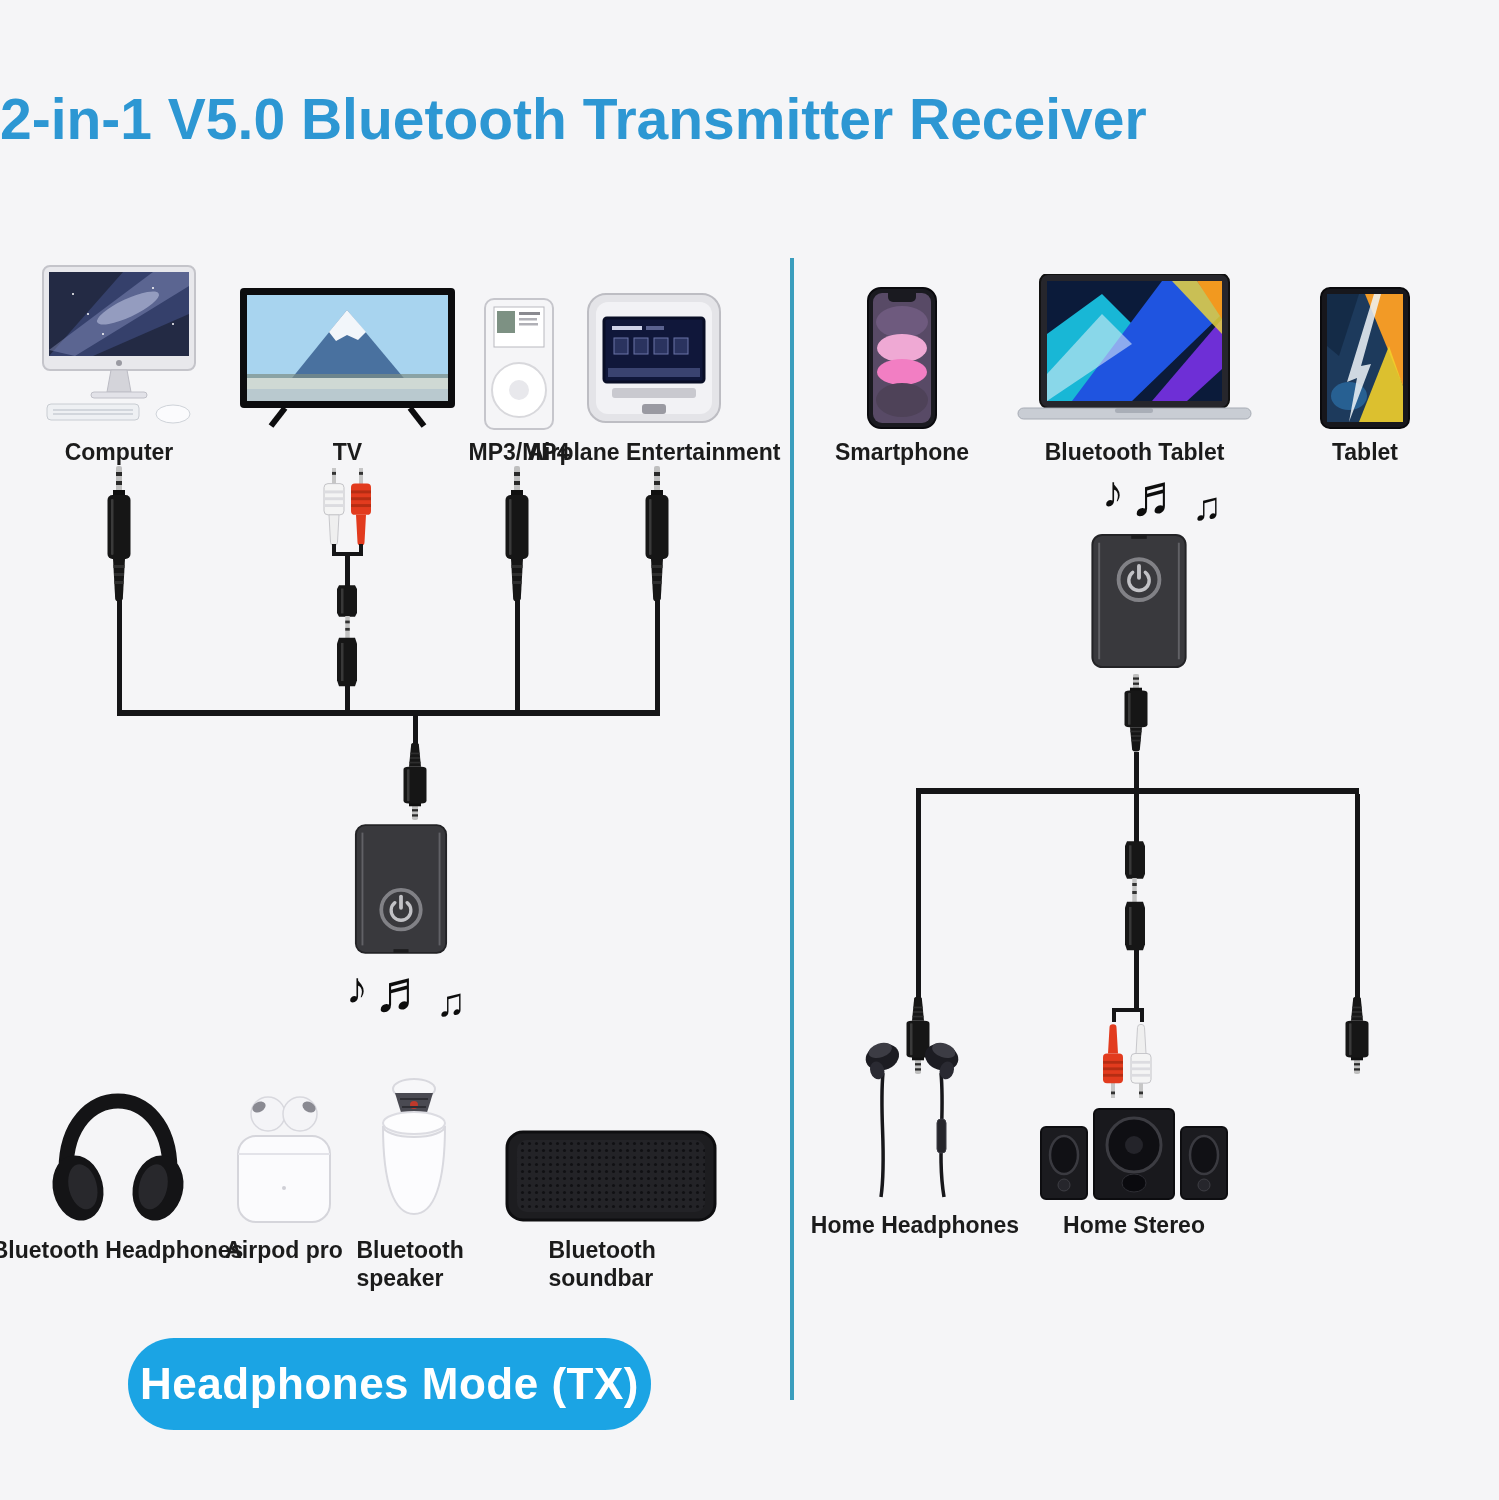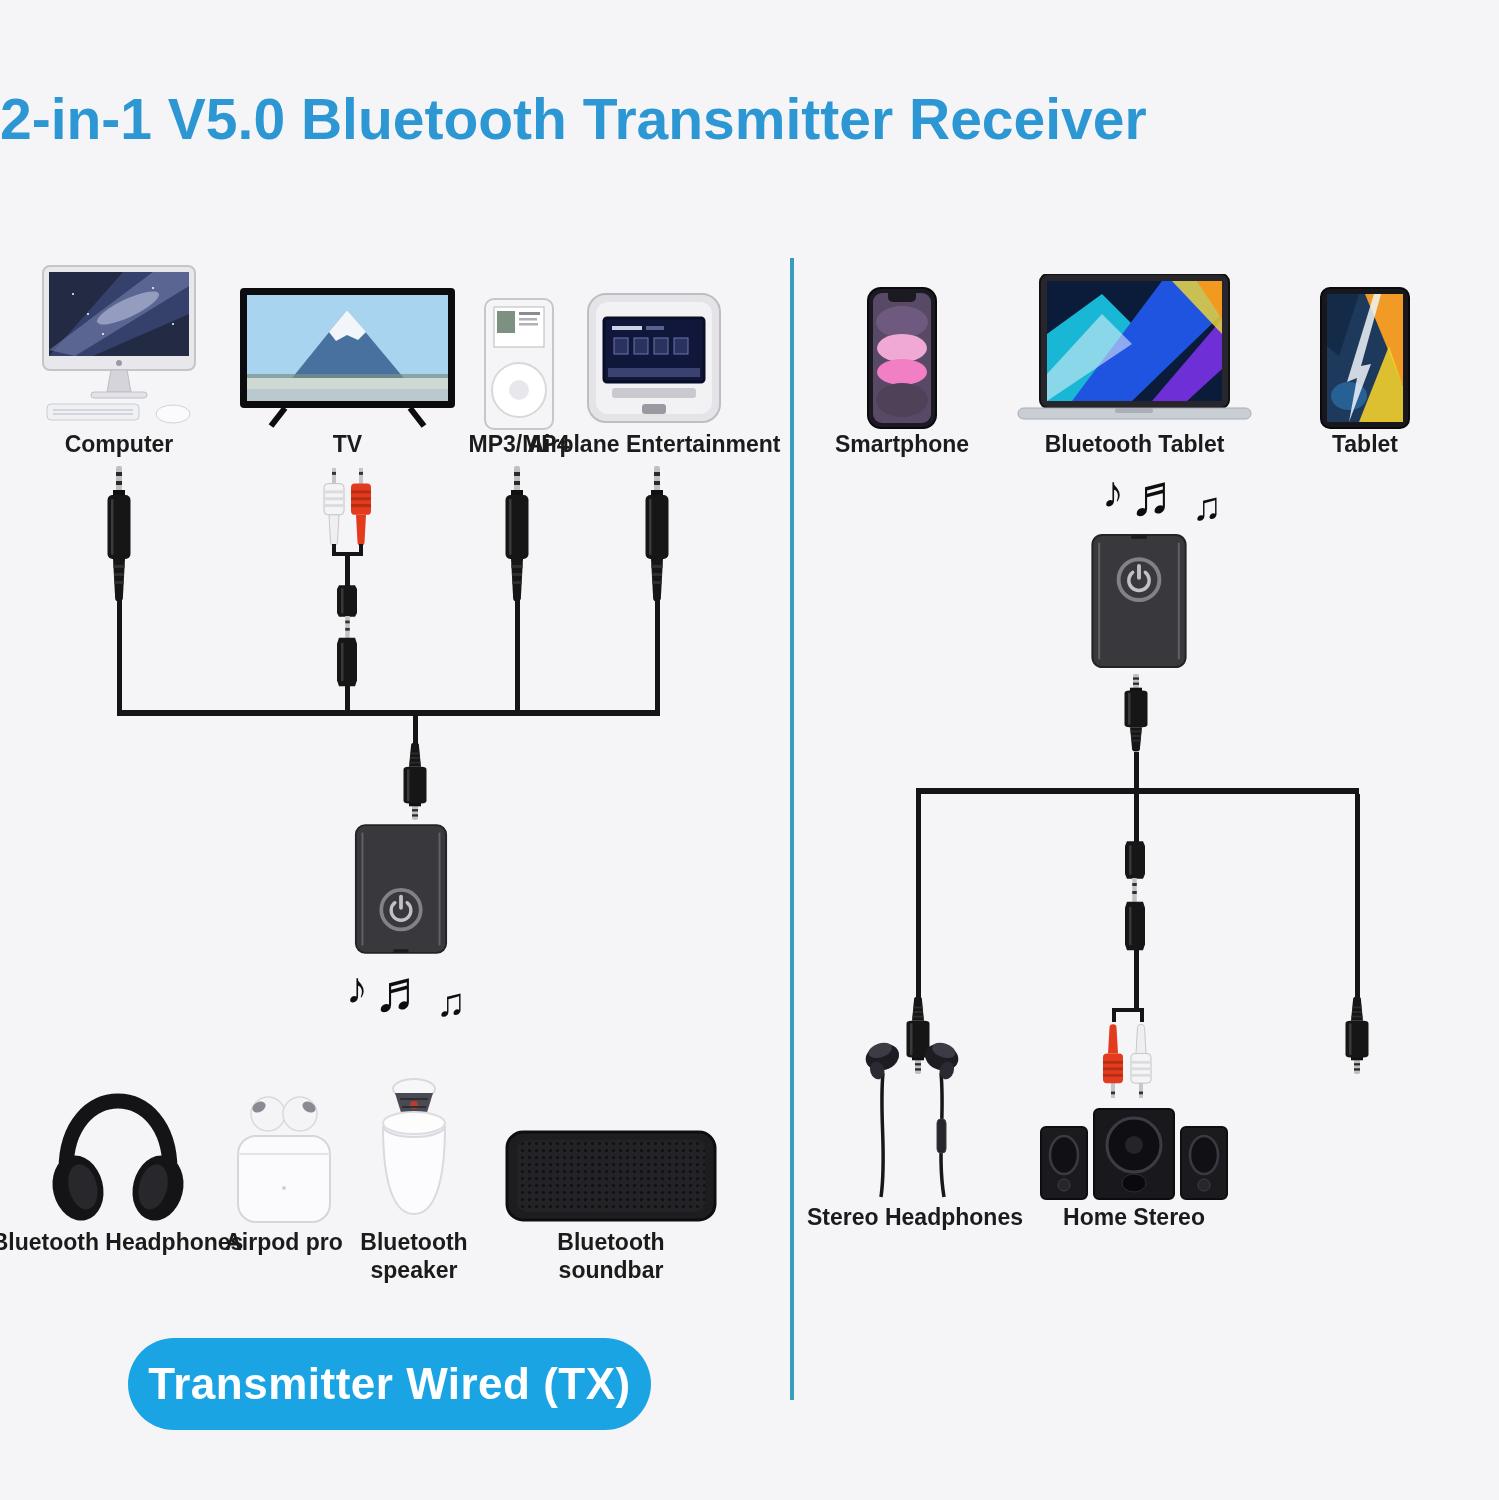--- a/index.html
+++ b/index.html
@@ -9,21 +9,21 @@
   *{box-sizing:border-box;}
   html,body{margin:0;padding:0;background:var(--bg);}
   .canvas{position:relative;width:1499px;height:1500px;margin:0 auto;background:var(--bg);
           font-family:"Liberation Sans",sans-serif;overflow:hidden;}
   .title{position:absolute;top:86px;left:0;width:100%;text-align:left;
          font-size:57px;font-weight:bold;color:var(--title);}
   .divider{position:absolute;left:790px;top:258px;width:4px;height:1142px;background:var(--divider);}
   .dev{position:absolute;display:flex;flex-direction:column;align-items:center;}
   .dev .img{display:flex;align-items:flex-end;justify-content:center;width:100%;}
   .dev .lbl{font-weight:bold;font-size:23px;color:var(--label);white-space:nowrap;
-            text-align:center;line-height:1.22;}
+            margin-top:8px;line-height:1.22;}
   .dev .lbl.wrap{white-space:normal;}
   .wire{position:absolute;background:var(--wire);}
   .plug{position:absolute;line-height:0;}
   .flip svg{transform:scaleY(-1);}
   .notes{position:absolute;display:flex;align-items:flex-end;gap:5px;color:#0d0d0d;line-height:1;}
   .notes .n1{font-size:44px;transform:translateY(-10px);}
   .notes .n2{font-size:58px;}
   .notes .n3{font-size:40px;transform:translateY(2px);}
   .pill{position:absolute;height:92px;border-radius:46px;background:var(--accent);
         color:#fff;font-weight:bold;font-size:44px;display:flex;align-items:center;
@@ -410,21 +410,21 @@
   </div>
   <div class="dev" style="left:502px;top:1048px;width:218px">
     <div class="img" style="height:180px">
         <svg width="212" height="102" viewBox="0 0 212 102">
           <use href="#sym-bar"></use>
         </svg>
       </div>
     <div class="lbl wrap" style="width:125px">Bluetooth soundbar</div>
   </div>
 
-  <div class="pill" style="left:128px;top:1338px;width:523px">Transmitter Wired (TX)</div>
+  <div class="pill" style="left:128px;top:1338px;width:523px">Headphones Mode (TX)</div>
 
   <div class="dev" style="left:860px;top:264px;width:84px">
     <div class="img" style="height:166px">
         <svg width="72" height="144" viewBox="0 0 72 144">
           <use href="#sym-phone"></use>
         </svg>
       </div>
     <div class="lbl">Smartphone</div>
   </div>
   <div class="dev" style="left:1012px;top:264px;width:245px">
@@ -486,21 +486,21 @@
   <div class="plug flip" style="left:1342px;top:994px"><svg width="30" height="80" viewBox="0 0 30 140" preserveAspectRatio="none">
         <use href="#sym-jack"></use>
       </svg></div>
 
   <div class="dev" style="left:845px;top:1035px;width:140px">
     <div class="img" style="height:168px">
         <svg width="140" height="168" viewBox="0 0 140 168">
           <use href="#sym-wired"></use>
         </svg>
       </div>
-    <div class="lbl">Stereo Headphones</div>
+    <div class="lbl">Home Headphones</div>
   </div>
   <div class="dev" style="left:1038px;top:1035px;width:192px">
     <div class="img" style="height:168px">
         <svg width="190" height="96" viewBox="0 0 190 96">
           <use href="#sym-stereo"></use>
         </svg>
       </div>
     <div class="lbl">Home Stereo</div>
   </div>
 

